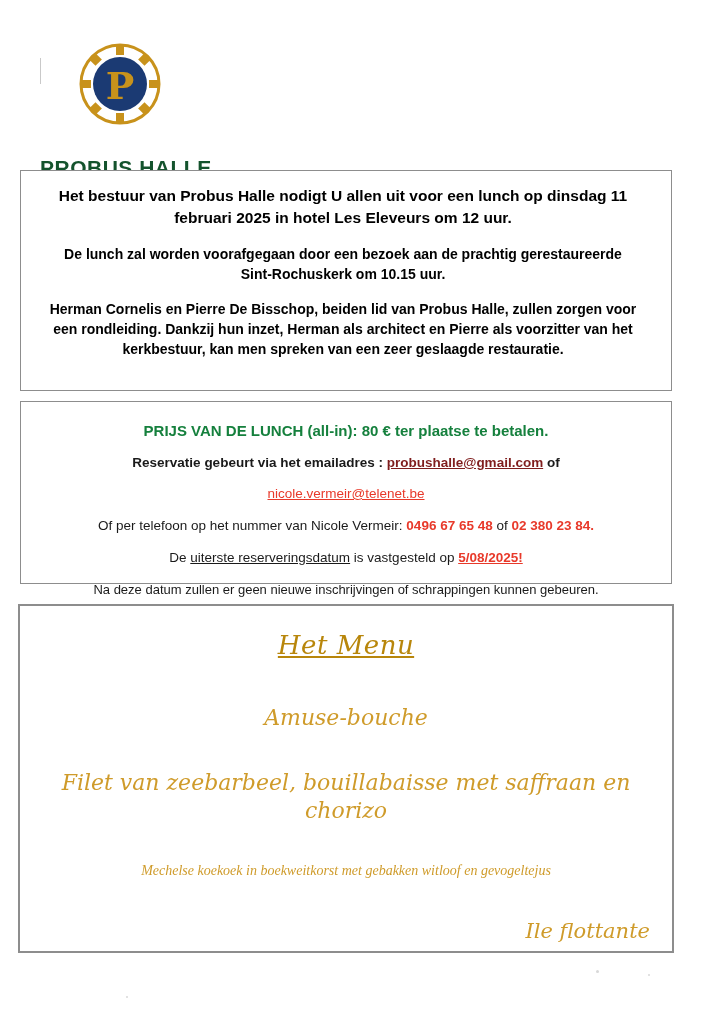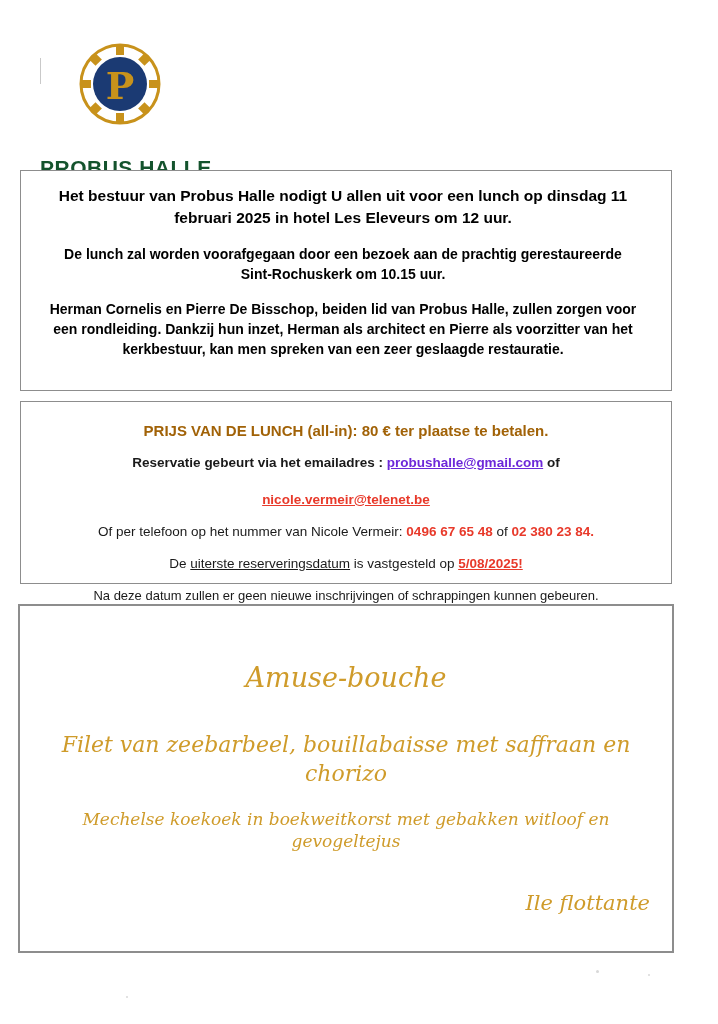--- a/index.html
+++ b/index.html
@@ -103,37 +103,37 @@
   }
   #box-price p {
     margin: 0 0 13px 0;
     text-align: center;
     line-height: 1.4;
   }
   #box-price p:last-child { margin-bottom: 0; }
   .price-line {
     font-size: 15px;
     font-weight: bold;
-    color: #a16207;
+    color: #15803d;
   }
   .res-line {
     font-size: 13.5px;
     font-weight: bold;
     color: #1a1a1a;
   }
   .mail {
-    color: #6d28d9;
+    color: #7f1d1d;
     font-weight: bold;
   }
   .mail-second {
     display: block;
     color: #e8392a;
-    font-weight: bold;
-    font-size: 13.5px;
-    margin-top: 18px;
+    font-weight: normal;
+    font-size: 13.5px;
+    margin-top: 12px;
   }
   .phone-line {
     font-size: 13.5px;
     color: #1a1a1a;
   }
   .phone-num {
     color: #e8392a;
     font-weight: bold;
   }
   .deadline-line {
@@ -177,23 +177,23 @@
     margin-top: 14px;
     letter-spacing: 0.5px;
   }
   .menu-item {
     font-family: "DejaVu Serif", serif;
     font-style: italic;
     color: #cf9b2a;
     line-height: 1.3;
     width: 100%;
   }
-  .menu-item.m1 { font-size: 27px; margin-top: 44px; }
+  .menu-item.m1 { font-size: 22px; margin-top: 44px; }
   .menu-item.m2 { font-size: 22px; margin-top: 36px; }
-  .menu-item.m3 { font-size: 17px; margin-top: 20px; }
+  .menu-item.m3 { font-size: 14px; margin-top: 36px; font-family: Liberation Serif, serif; }
   .menu-item.m4 { font-size: 21px; margin-top: 38px; text-align: right; }
 
   
   .speckle {
     position: absolute;
     background: #d8d8d8;
     border-radius: 50%;
   }
 </style>
 </head>
@@ -239,20 +239,21 @@
       <span>Of per telefoon op het nummer van Nicole Vermeir: </span><span class="phone-num">0496 67 65 48</span><span> of </span><span class="phone-num">02 380 23 84.</span>
     </p>
     <p class="deadline-line">
       <span>De </span><u>uiterste reserveringsdatum</u><span> is vastgesteld op </span><span class="deadline-date">5/08/2025!</span>
     </p>
     <p class="afterdate-line">Na deze datum zullen er geen nieuwe inschrijvingen of schrappingen kunnen gebeuren.</p>
   </div>
 
   <div class="box" id="box-menu">
     <div class="menu-inner">
+      <div class="menu-title">Het Menu</div>
       <div class="menu-item m1">Amuse-bouche</div>
       <div class="menu-item m2">Filet van zeebarbeel, bouillabaisse met saffraan en chorizo</div>
       <div class="menu-item m3">Mechelse koekoek in boekweitkorst met gebakken witloof en gevogeltejus</div>
       <div class="menu-item m4">Ile flottante</div>
     </div>
   </div>
 
   <div class="speckle" style="left:596px; top:970px; width:3px; height:3px;"></div>
   <div class="speckle" style="left:648px; top:974px; width:2px; height:2px;"></div>
   <div class="speckle" style="left:126px; top:996px; width:2px; height:2px;"></div>

